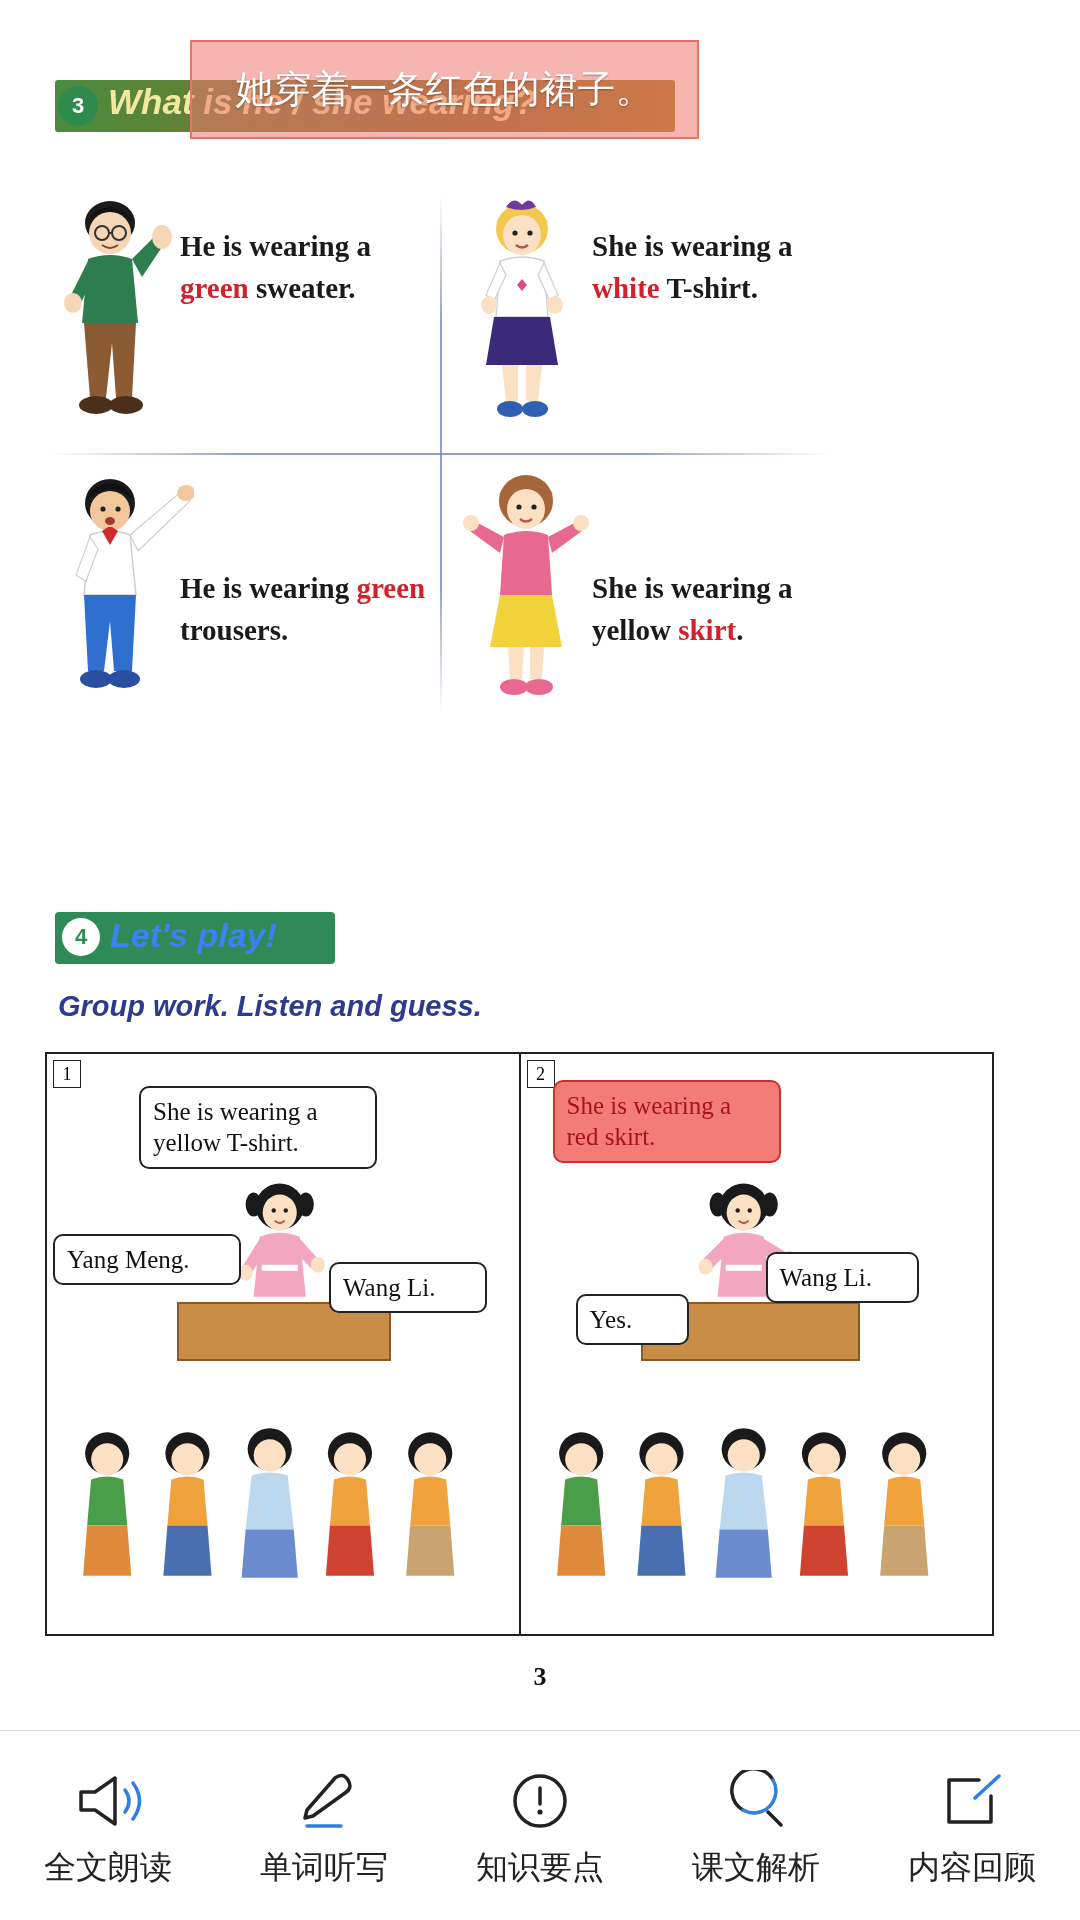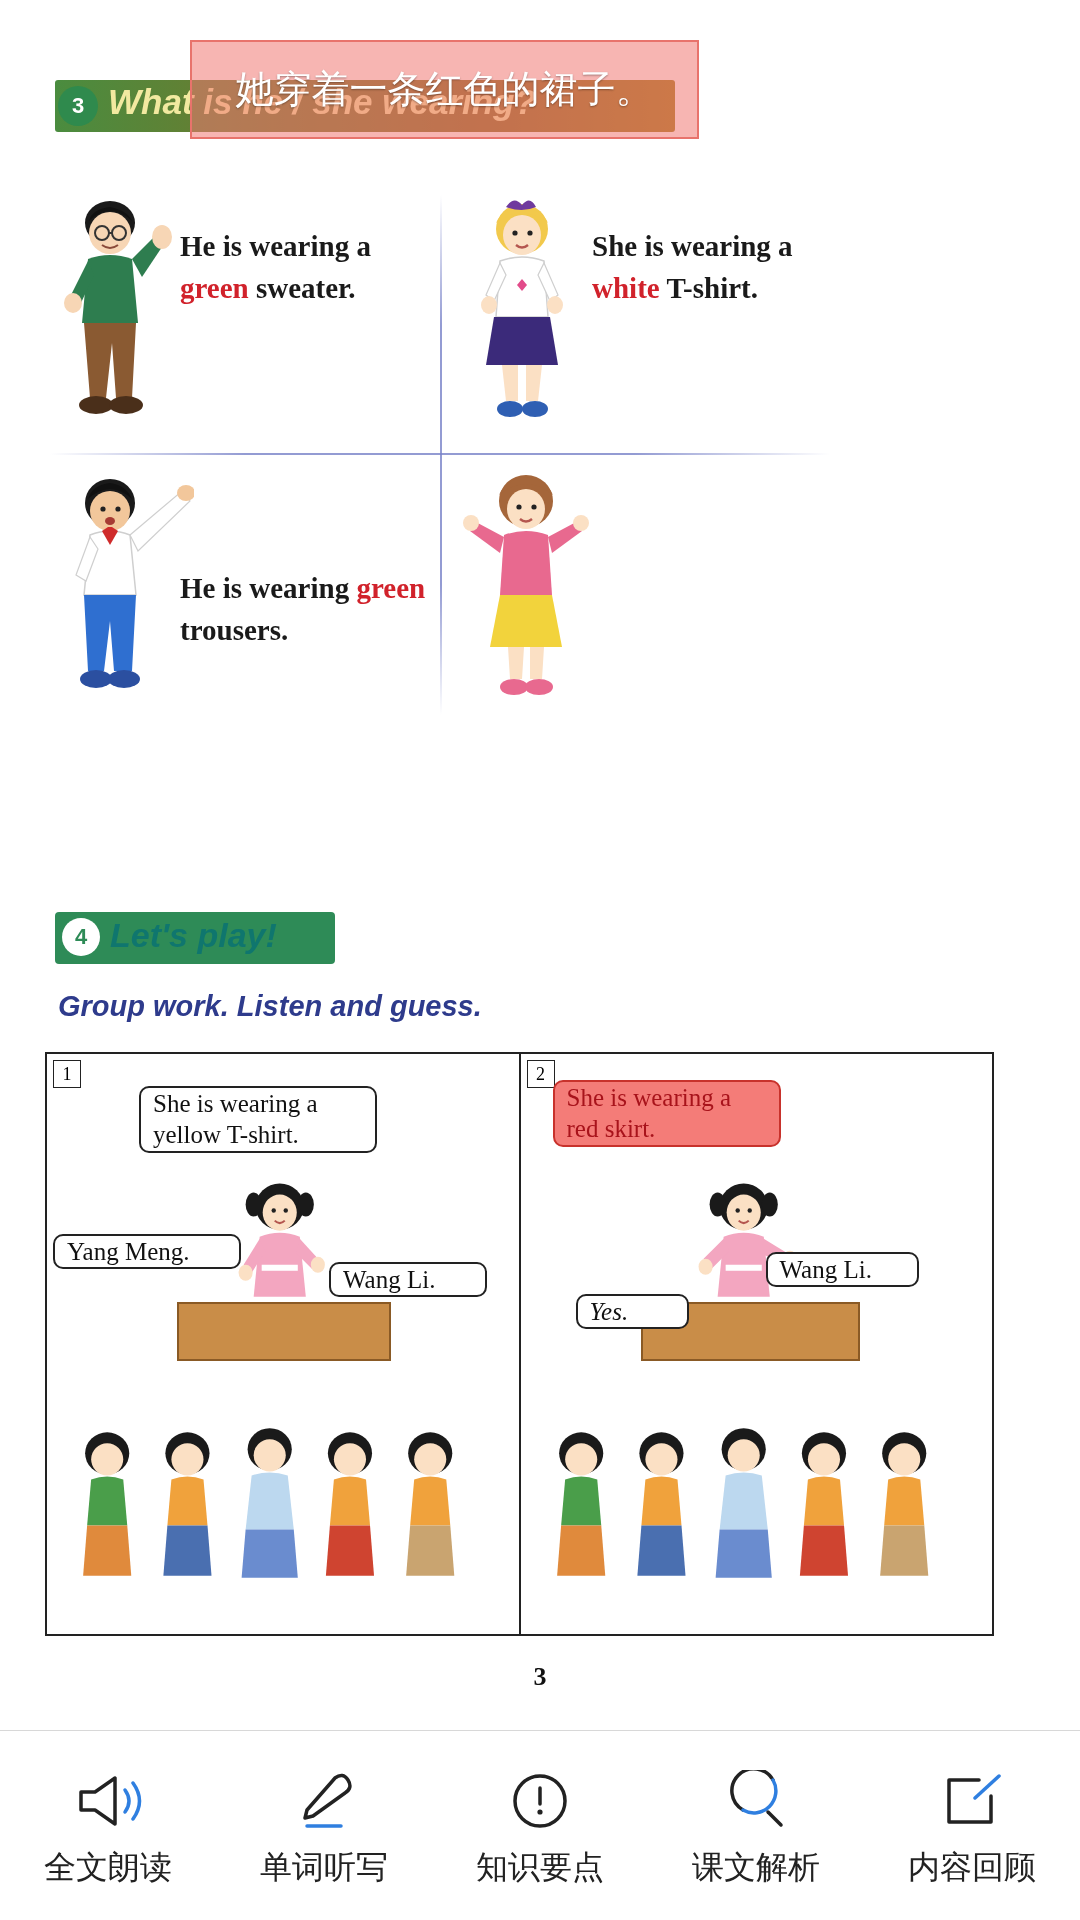--- a/index.html
+++ b/index.html
@@ -168,21 +168,21 @@
     display:flex; align-items:center; justify-content:center;
     z-index: 3;
   }
   .sec4-title-text {
     position: absolute;
     left: 110px;
     top: 916px;
     font-size: 34px;
     font-weight: bold;
     font-style: italic;
-    color: #0f766e;
+    color: #3b82f6;
     z-index: 3;
     white-space: nowrap;
   }
   .sec4-sub {
     position: absolute;
     left: 58px;
     top: 990px;
     font-size: 29px;
     font-weight: bold;
     font-style: italic;
@@ -219,38 +219,38 @@
     justify-content: center;
     background: #fff;
     font-family: "Liberation Serif", serif;
     z-index: 5;
   }
   .bubble {
     position: absolute;
     background: #ffffff;
     border: 2px solid #222;
     border-radius: 10px;
-    padding: 0 12px;
+    padding: 8px 12px;
     font-family: "Liberation Serif", serif;
     font-size: 25px;
     line-height: 1.25;
     color: #111;
     z-index: 6;
   }
   .bubble.red {
     background: #f47c78;
     border-color: #c8322c;
     color: #a8131b;
     font-weight: normal;
   }
   .b1-a { left: 92px; top: 32px; width: 210px; }
   .b1-b { left: 6px; top: 180px; width: 160px; }
   .b1-c { left: 282px; top: 208px; width: 130px; }
   .b2-a { left: 32px; top: 26px; width: 200px; }
-  .b2-b { left: 55px; top: 240px; width: 85px; font-style: italic; }
+  .b2-b { left: 55px; top: 240px; width: 85px; }
   .b2-c { left: 245px; top: 198px; width: 125px; }
 
   .desk {
     position: absolute;
     background: #c98d48;
     border: 2px solid #8a5a25;
   }
   .desk1 { left: 130px; top: 248px; width: 210px; height: 55px; }
   .desk2 { left: 120px; top: 248px; width: 215px; height: 55px; }
 
@@ -406,20 +406,23 @@
             <path d="M42 76 L12 60 L8 70 L38 92Z" fill="#e8698f"></path>
             <path d="M86 76 L116 60 L120 70 L90 92Z" fill="#e8698f"></path>
             <ellipse cx="9" cy="62" rx="8" ry="8" fill="#fbe0c4"></ellipse>
             <ellipse cx="119" cy="62" rx="8" ry="8" fill="#fbe0c4"></ellipse>
             <path d="M38 134 L90 134 L100 186 L28 186 Z" fill="#f2d33c"></path>
             <path d="M46 186 L48 218 L60 218 L62 186Z" fill="#fbe0c4"></path>
             <path d="M68 186 L68 218 L80 218 L82 186Z" fill="#fbe0c4"></path>
             <ellipse cx="52" cy="226" rx="14" ry="8" fill="#e8698f"></ellipse>
             <ellipse cx="77" cy="226" rx="14" ry="8" fill="#e8698f"></ellipse>
           </svg>
+        </div>
+        <div class="quad-text">
+          <span>She is wearing a yellow </span><span class="hl-red">skirt</span><span>.</span>
         </div>
       </div>
     </div>
 
     <div class="sec4-band"></div>
     <div class="sec4-circle">4</div>
     <div class="sec4-title-text">Let's play!</div>
     <div class="sec4-sub">Group work. Listen and guess.</div>
 
     <div class="panels">

